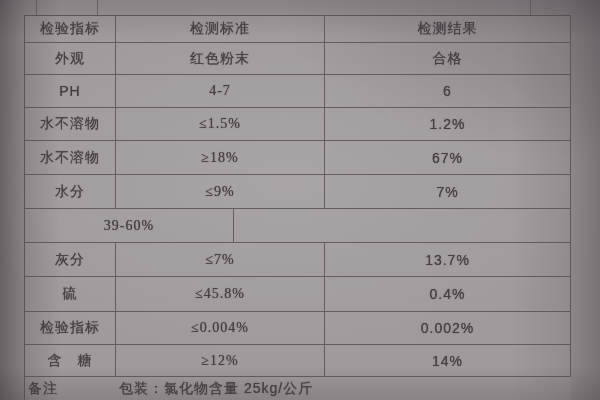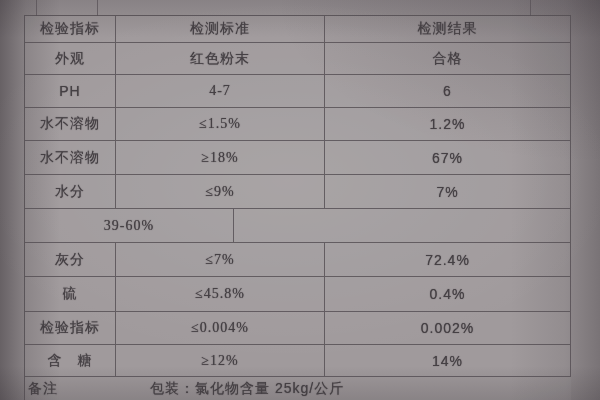--- a/index.html
+++ b/index.html
@@ -77,21 +77,21 @@
   .h-r0 { height: 32px; }
   .h-r1 { height: 33px; }
   .h-r2 { height: 33px; }
   .h-r3 { height: 34px; }
   .h-r4 { height: 34px; }
   .h-r5 { height: 34px; }
   .h-r6 { height: 34px; }
   .h-r7 { height: 35px; }
   .h-r8 { height: 33px; }
   .h-r9 { height: 32px; }
-  .h-remark { height: 24px; gap: 31px; }
+  .h-remark { height: 24px; }
 
   .remark-row .remark-label {
     width: 94px;
     display: flex;
     align-items: center;
     padding-left: 3px;
     font-size: 14px;
   }
   .remark-row .remark-text {
     display: flex;
@@ -146,21 +146,21 @@
       <div class="c c3 txt">7%</div>
     </div>
 
     <div class="row h-r5">
       <div class="c c2 txt">39-60%</div>
     </div>
 
     <div class="row h-r6">
       <div class="c c1 txt">灰分</div>
       <div class="c c2 txt">≤7%</div>
-      <div class="c c3 txt">72.4%</div>
+      <div class="c c3 txt">13.7%</div>
     </div>
 
     <div class="row h-r7">
       <div class="c c1 txt">硫</div>
       <div class="c c2 txt">≤45.8%</div>
       <div class="c c3 txt">0.4%</div>
     </div>
 
     <div class="row h-r8">
       <div class="c c1 txt">检验指标</div>

